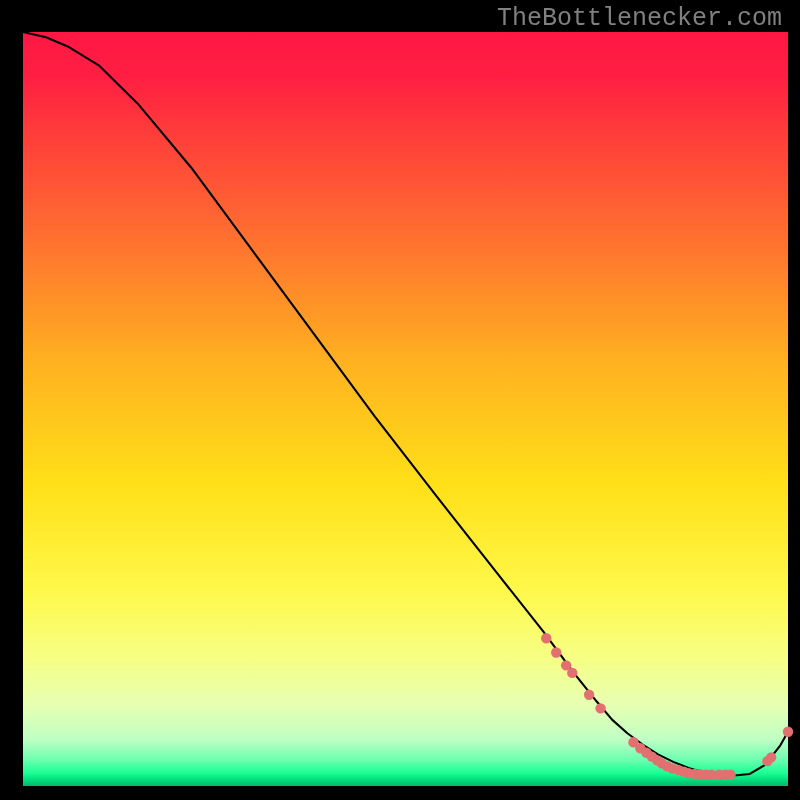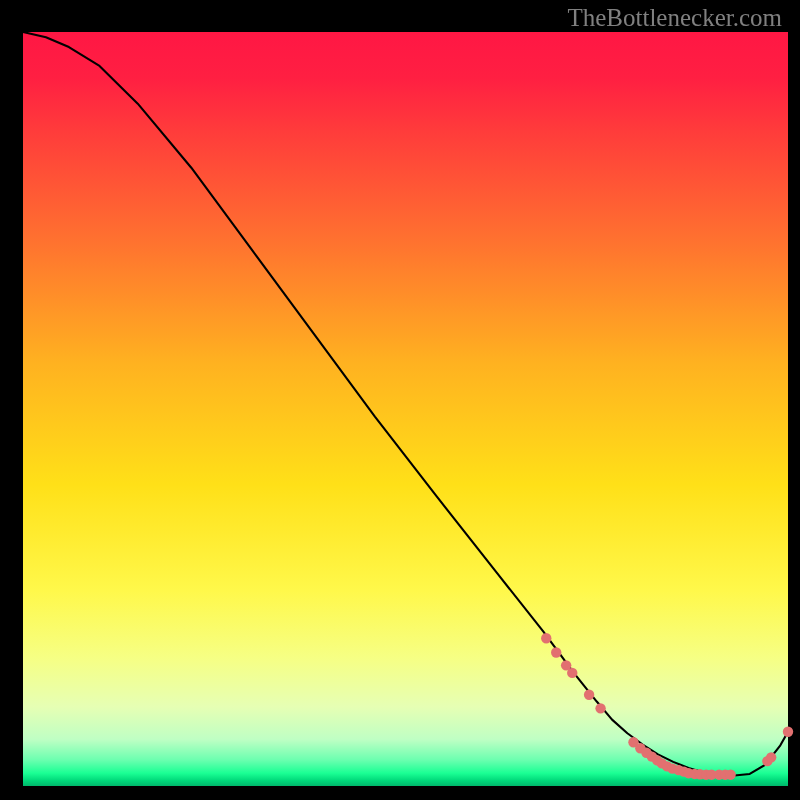--- a/index.html
+++ b/index.html
@@ -14,21 +14,21 @@
     position: relative;
     width: 800px;
     height: 800px;
     background: #000;
   }
   .watermark {
     position: absolute;
     top: 4px;
     right: 18px;
     color: #808080;
-    font-family: Liberation Serif, serif;
+    font-family: Liberation Mono, monospace;
     font-size: 25px;
     letter-spacing: 0px;
     user-select: none;
   }
   svg {
     display: block;
   }
 </style>
 </head>
 <body>

